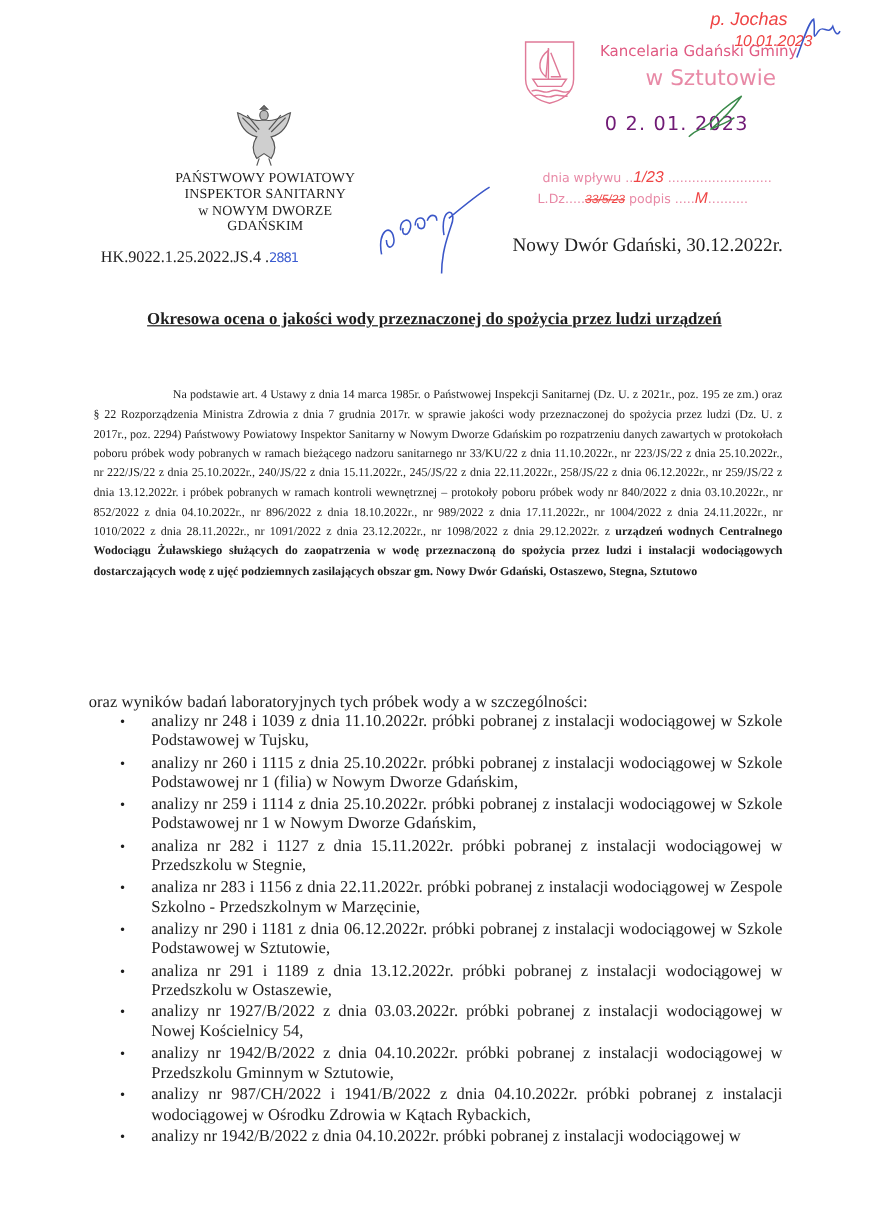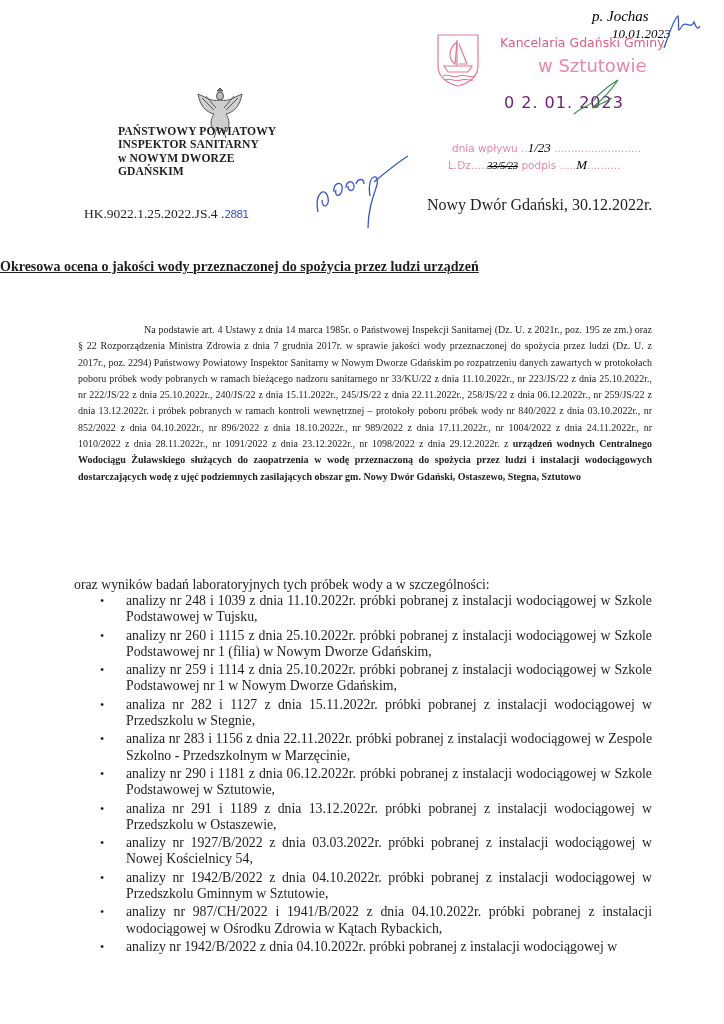--- a/index.html
+++ b/index.html
@@ -3,38 +3,38 @@
 <meta charset="utf-8">
 <style>
   html, body { margin:0; padding:0; }
   body {
     width:724px; height:1024px; background:#ffffff; position:relative; overflow:hidden;
     font-family:"Liberation Serif", "DejaVu Serif", serif; color:#1e1e1e;
   }
   .abs { position:absolute; }
   
   #eagle { left:196px; top:84px; width:48px; height:56px; }
-  .inst { left:118px; top:125px; width:206px; text-align:left; font-weight:bold;
+  .inst { left:118px; top:142px; width:206px; text-align:center; font-weight:normal;
           font-size:11.6px; line-height:13.3px; letter-spacing:0.1px; }
   .signum { left:84px; top:206px; font-size:13.5px; }
   .signum .hand { color:#3a5bd0; font-family:"DejaVu Sans", sans-serif; font-size:11px; letter-spacing:-1px;text-align:center; }
   
   #crest { left:435px; top:32px; width:46px; height:56px; }
   .stamp { color:#e05a82; font-family:"DejaVu Sans", "Liberation Sans", sans-serif; }
   .k1 { left:500px; top:35px; font-size:12.5px; }
   .k2 { left:538px; top:55px; font-size:18px; color:#e889a6; }
   .sdate { left:504px; top:93px; font-size:16px; letter-spacing:1px; color:#701a75; }
   .wpl { left:452px; top:140px; font-size:10.5px; color:#e889a6; }
   .ldz { left:448px; top:157px; font-size:10.5px; color:#e889a6; }
-  .hw { color:#000000; font-family:Liberation Serif, serif; font-style:italic; }
+  .hw { color:#ef4444; font-family:Liberation Sans, sans-serif; font-style:italic; }
   .place { left:427px; top:196px; font-size:16px; }
   
   .sig { position:absolute; }
   
-  .title { left:0; width:724px; top:258px; font-weight:bold;
+  .title { left:0; width:724px; top:258px; text-align:center; font-weight:bold;
            font-size:14px; line-height:17px; text-decoration:underline; }
   
   .para { left:78px; width:574px; top:322px; font-size:10px; line-height:16.3px;
           text-align:justify; }
   .para .ind { display:inline-block; width:66px; }
   .para b { font-weight:bold; }
   .oraz { left:74px; top:577px; font-size:13.8px; }
   ul.list { position:absolute; left:98px; top:593px; width:554px; margin:0; padding:0; list-style:none;
             font-size:13.8px; line-height:16.3px; }
   ul.list li { position:relative; padding-left:28px; text-align:justify; margin-bottom:2px; }

